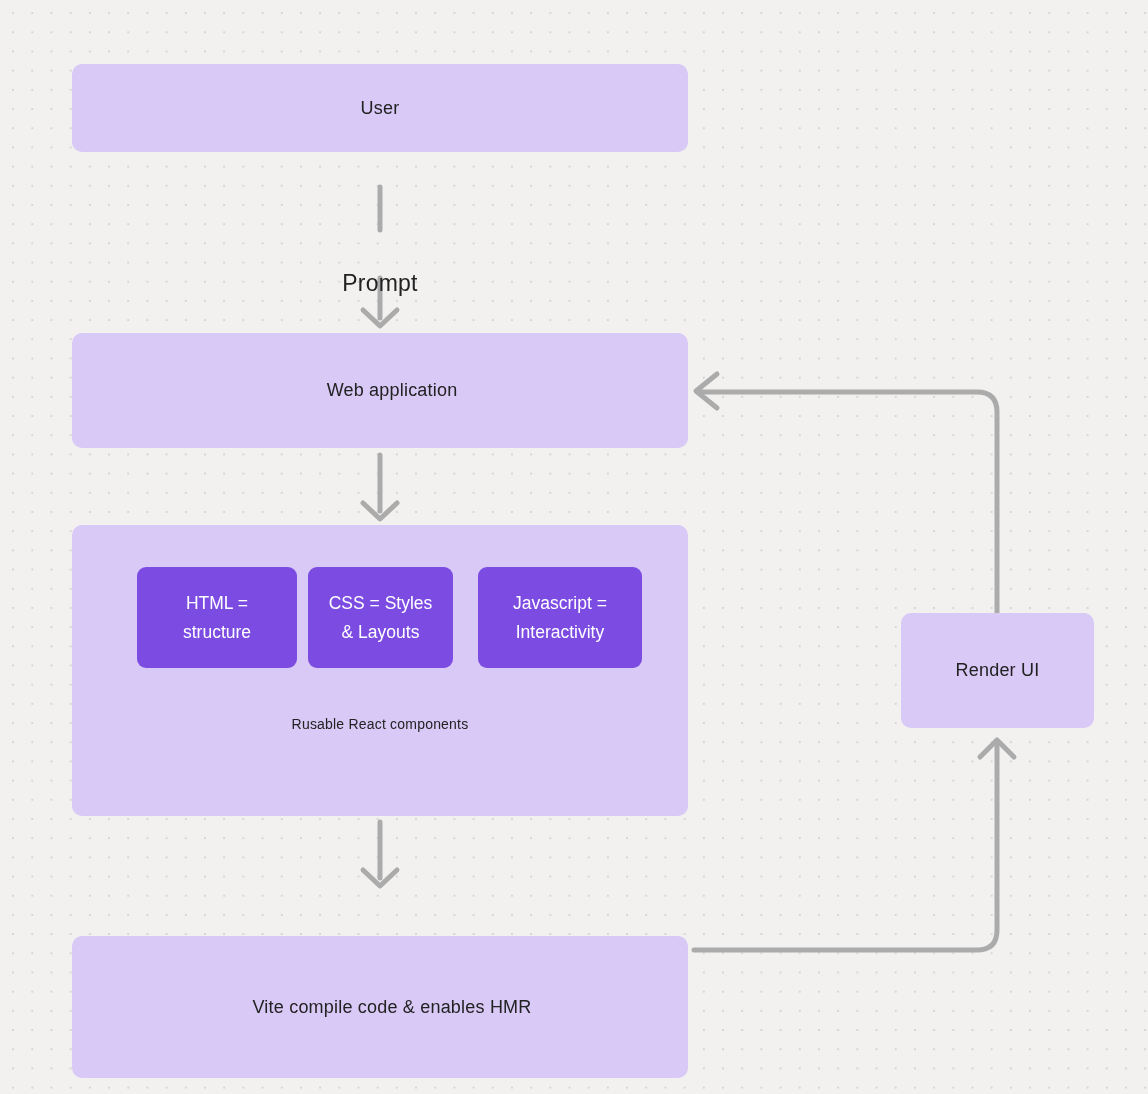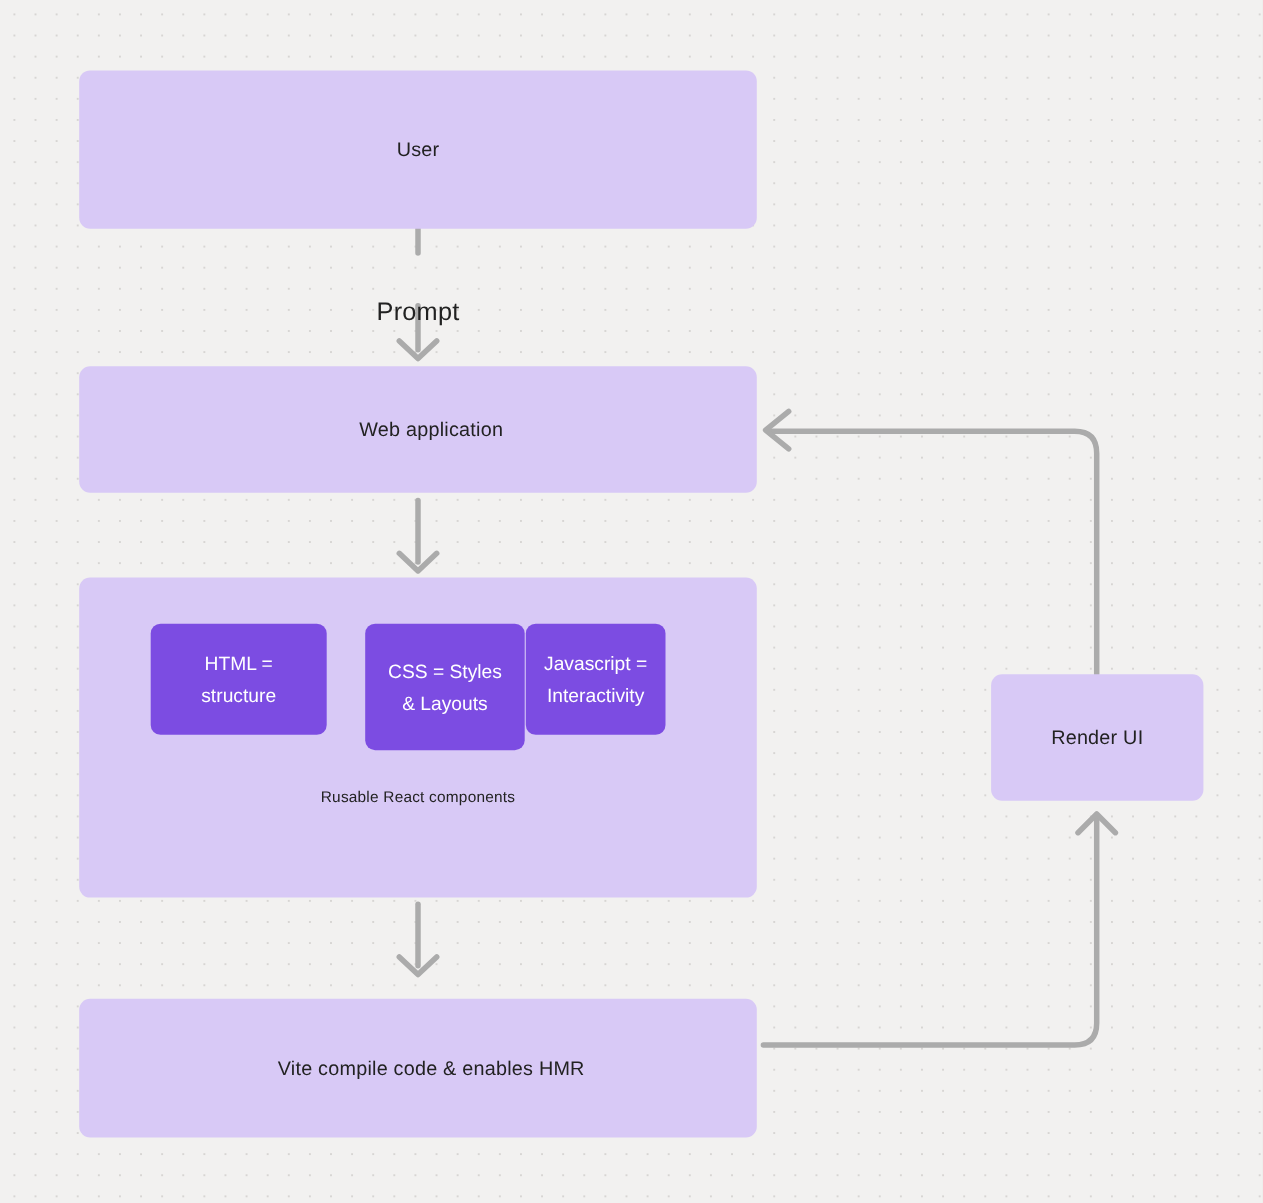--- a/index.html
+++ b/index.html
@@ -70,27 +70,27 @@
     left: 280px;
     top: 244px;
     width: 200px;
     text-align: center;
     color: var(--node-text, #222222);
     font-size: 23px;
     letter-spacing: 0.2px;
     margin-top: 26px;
   }
   
-  .n-user   { left: 72px;  top: 64px;  width: 616px; height: 144px; text-align: center; }
+  .n-user   { left: 72px;  top: 64px;  width: 616px; height: 88px; text-align: center; }
   .n-webapp { left: 72px;  top: 333px; width: 616px; height: 115px; padding-left: 24px; }
   .n-group  { left: 72px;  top: 525px; width: 616px; height: 291px; }
   .n-html   { left: 137px; top: 567px; width: 160px; height: 101px; }
-  .n-css    { left: 308px; top: 567px; width: 145px; height: 115px; margin-left: 24px; }
-  .n-js     { left: 478px; top: 567px; width: 127px; height: 101px; }
-  .n-vite   { left: 72px;  top: 908px; width: 616px; height: 126px; padding-left: 24px; }
+  .n-css    { left: 308px; top: 567px; width: 145px; height: 101px; }
+  .n-js     { left: 478px; top: 567px; width: 164px; height: 101px; }
+  .n-vite   { left: 72px;  top: 936px; width: 616px; height: 142px; padding-left: 24px; }
   .n-render { left: 901px; top: 613px; width: 193px; height: 115px; }
 </style>
 </head>
 <body>
 
 <div class="canvas">
 
   <svg class="connectors" width="1148" height="1094" viewBox="0 0 1148 1094">
 
     <path d="M380,187 L380,230"></path>

